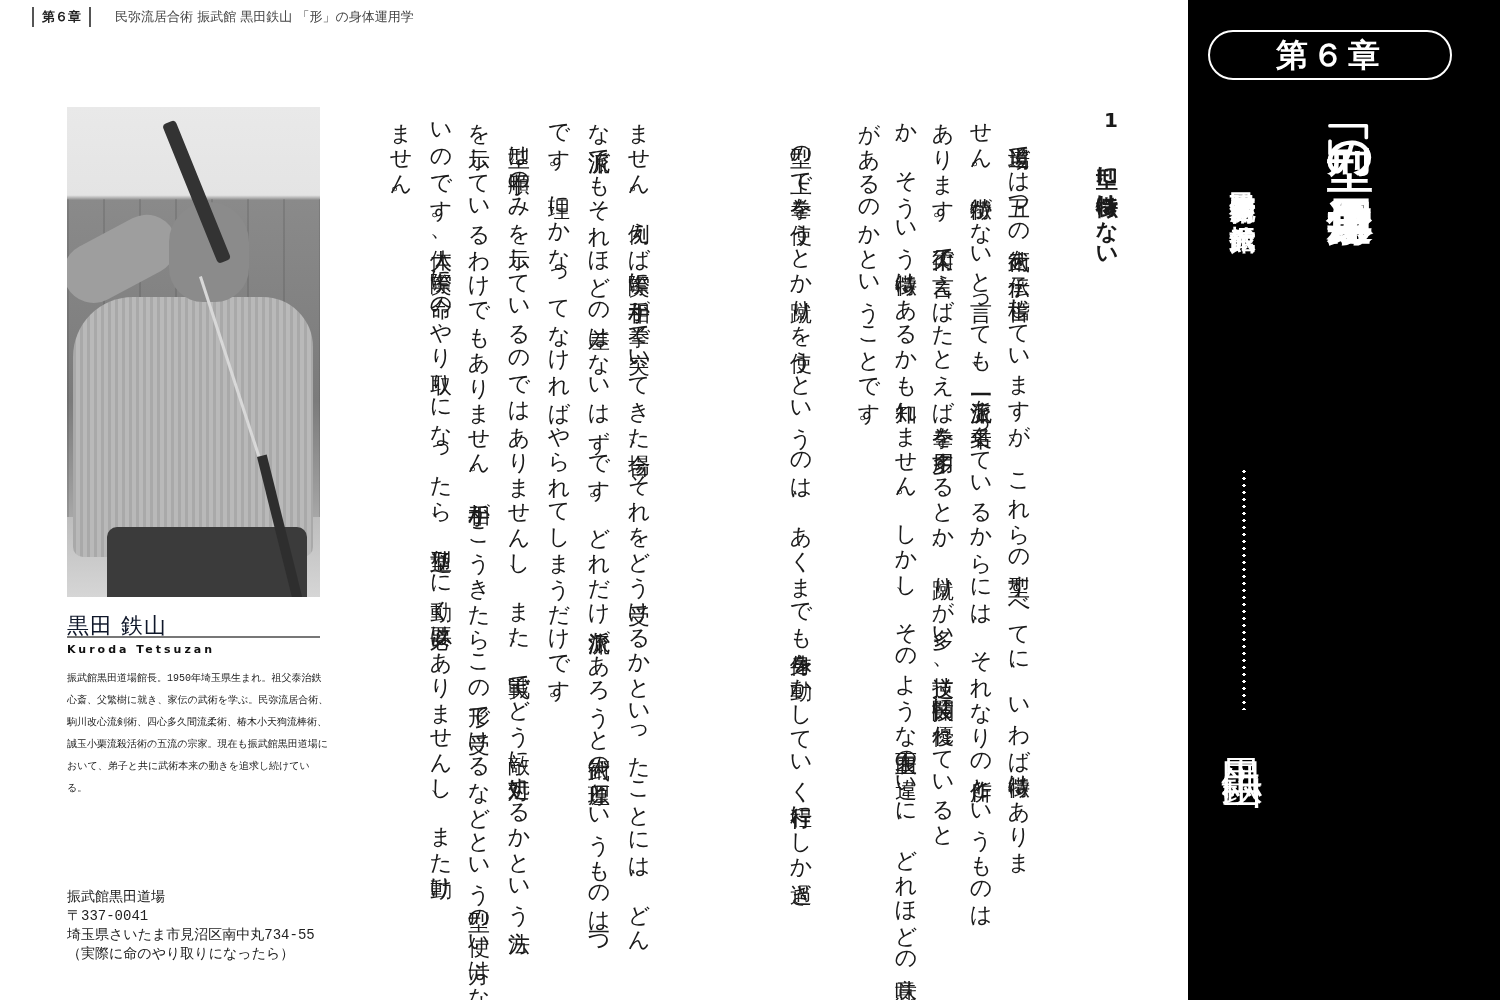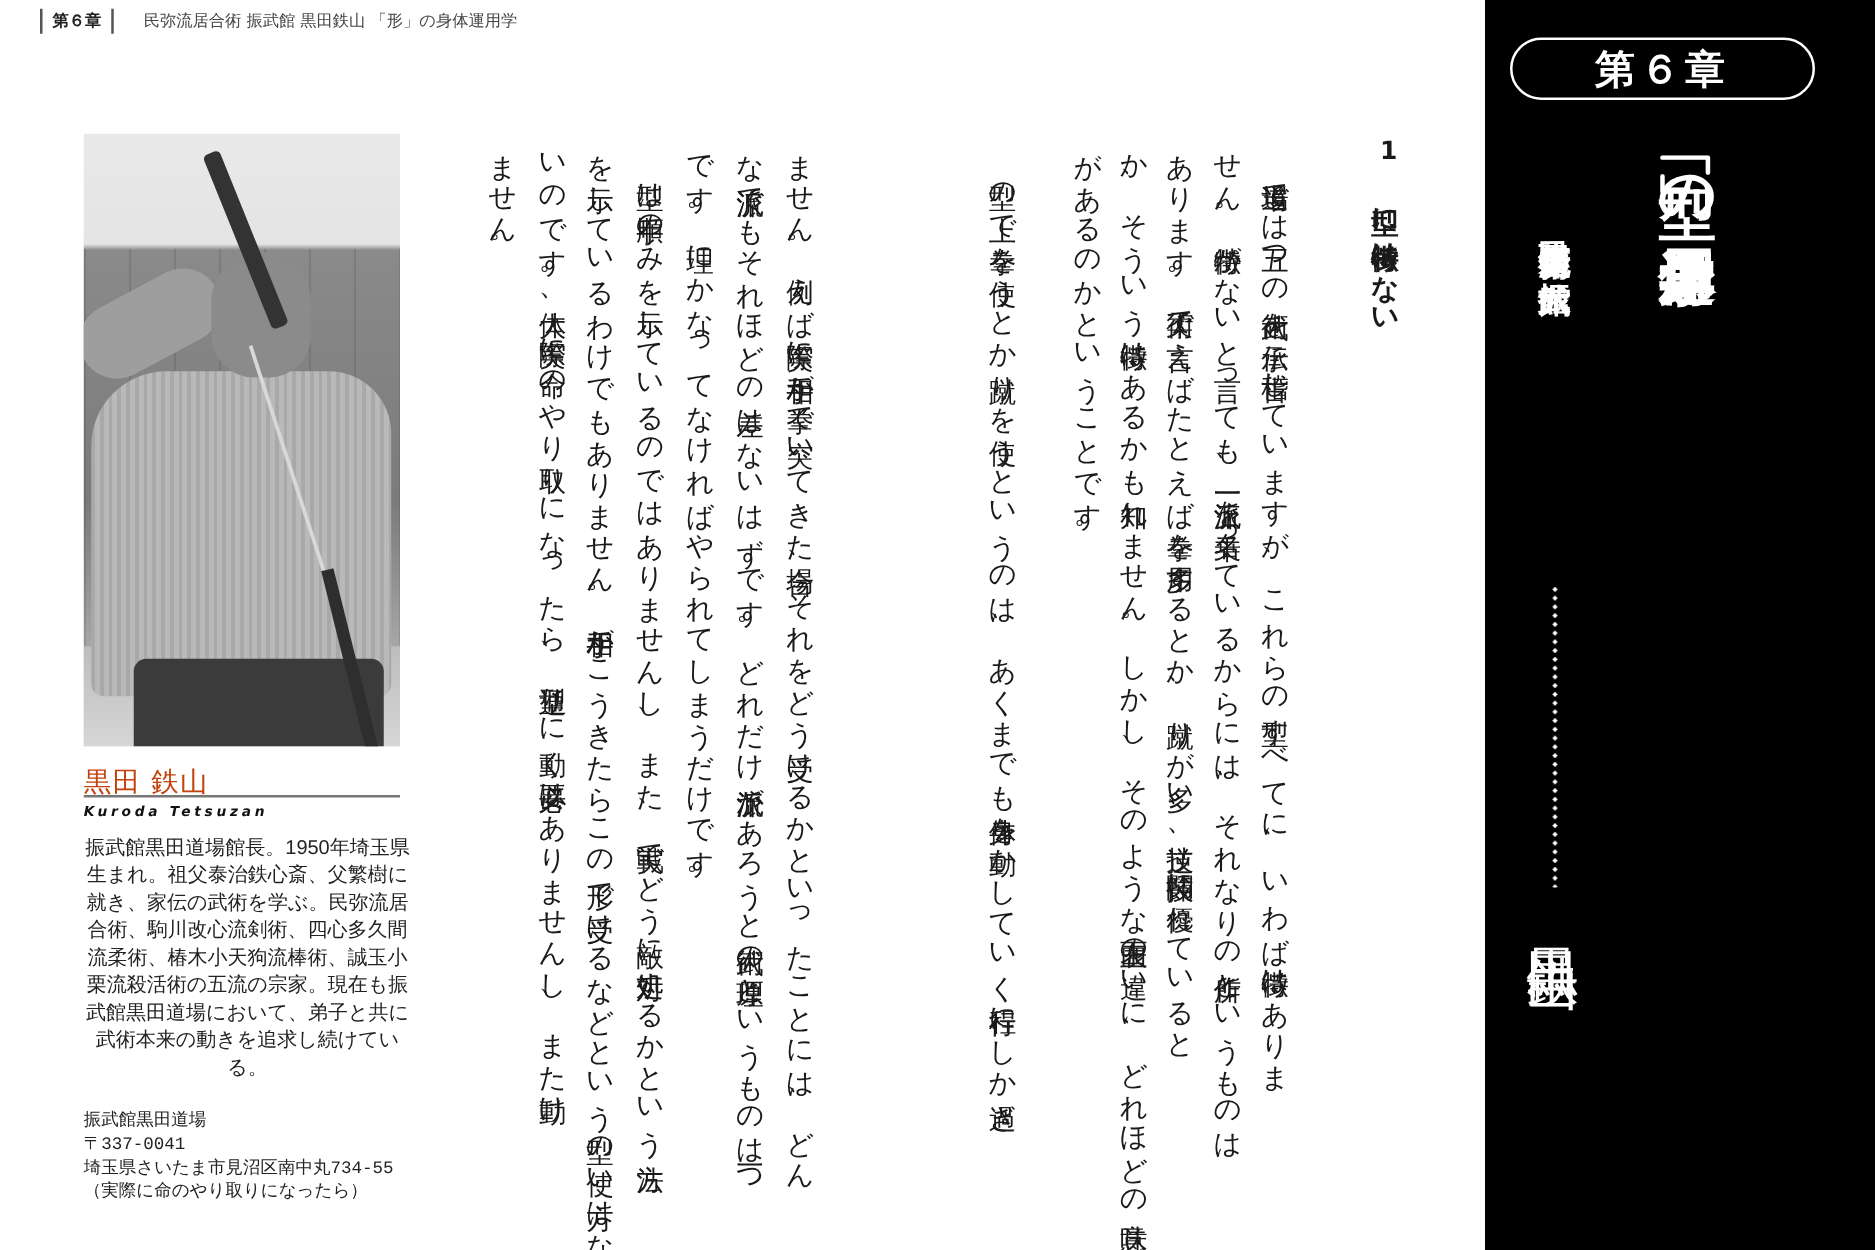--- a/index.html
+++ b/index.html
@@ -22,24 +22,24 @@
            background:repeating-linear-gradient(90deg, rgba(0,0,0,0.10) 0 2px, rgba(0,0,0,0) 2px 36px); }
   .photo .floor { position:absolute; left:0; bottom:0; width:100%; height:80px; background:linear-gradient(180deg,#bdbdbd,#d6d6d6); }
   .photo .body { position:absolute; left:6px; top:190px; width:240px; height:260px; border-radius:60px 50px 10px 10px;
            background:repeating-linear-gradient(90deg,#a9a9a9 0 3px,#b9b9b9 3px 7px); }
   .photo .head { position:absolute; left:102px; top:95px; width:80px; height:100px; border-radius:40px 40px 34px 34px; background:#8b8b8b; }
   .photo .arm { position:absolute; left:0; top:150px; width:120px; height:60px; border-radius:30px; background:#9e9e9e; transform:rotate(-28deg); transform-origin:left center; }
   .photo .hakama { position:absolute; left:40px; top:420px; width:200px; height:80px; background:#3b3b3b; border-radius:10px 10px 0 0; }
   .photo .tsuka { position:absolute; left:95px; top:18px; width:14px; height:150px; background:#333; transform:rotate(-22deg); transform-origin:top left; border-radius:4px; }
   .photo .blade { position:absolute; left:132px; top:170px; width:3px; height:200px; background:#d8d8d8; transform:rotate(-18deg); transform-origin:top left; }
   .photo .saya { position:absolute; left:190px; top:350px; width:10px; height:150px; background:#2e2e2e; transform:rotate(-14deg); transform-origin:top left; }
-  .bio-name { position:absolute; left:67px; top:611px; font-size:22px; color:#c2410c; letter-spacing:1px; }
+  .bio-name { position:absolute; left:67px; top:611px; font-size:22px; color:#0f172a; letter-spacing:1px; }
   .bio-rule { position:absolute; left:67px; top:636px; width:253px; height:2px; background:#777; }
-  .bio-roman { position:absolute; left:67px; top:643px; font-family:"DejaVu Sans","Liberation Sans",sans-serif; font-weight:bold; font-size:11px; letter-spacing:3px; color:#111;font-style:italic; }
-  .bio-text { position:absolute; left:67px; top:668px; width:262px; font-family:Liberation Sans, sans-serif; font-size:16px; line-height:22px; color:#222;text-align:center; }
+  .bio-roman { position:absolute; left:67px; top:643px; font-family:"DejaVu Sans","Liberation Sans",sans-serif; font-weight:bold; font-size:11px; letter-spacing:3px; color:#111; }
+  .bio-text { position:absolute; left:67px; top:668px; width:262px; font-family:Liberation Mono, monospace; font-size:10px; line-height:22px; color:#222; }
   .address { position:absolute; left:67px; top:888px; font-family:Liberation Mono, monospace; font-size:14px; line-height:19px; color:#222; }
   .sidebar { position:absolute; left:1188px; top:0; width:312px; height:1000px; background:#000; }
   .chapter-pill { position:absolute; left:1208px; top:30px; width:240px; height:46px; border:2px solid #fff; border-radius:26px;
            color:#fff; font-family:"DejaVu Sans","Liberation Sans",sans-serif; font-weight:bold; font-size:32px; text-align:center; line-height:46px; letter-spacing:4px; }
   .main-title { position:absolute; left:1325px; top:110px; writing-mode:vertical-rl; text-orientation:upright; color:#fff;
            font-family:"DejaVu Sans","Liberation Sans",sans-serif; font-weight:bold; font-size:46px; line-height:52px; letter-spacing:0px; }
   .sub-title { position:absolute; left:1228px; top:172px; writing-mode:vertical-rl; text-orientation:upright; color:#fff;
            font-family:"DejaVu Sans","Liberation Sans",sans-serif; font-weight:bold; font-size:26px; line-height:30px; letter-spacing:1px; }
   .dots { position:absolute; left:1242px; top:468px; width:4px; height:242px;
           background:radial-gradient(circle,#fff 1.6px,transparent 1.8px) 0 0/4px 7px repeat-y; }

